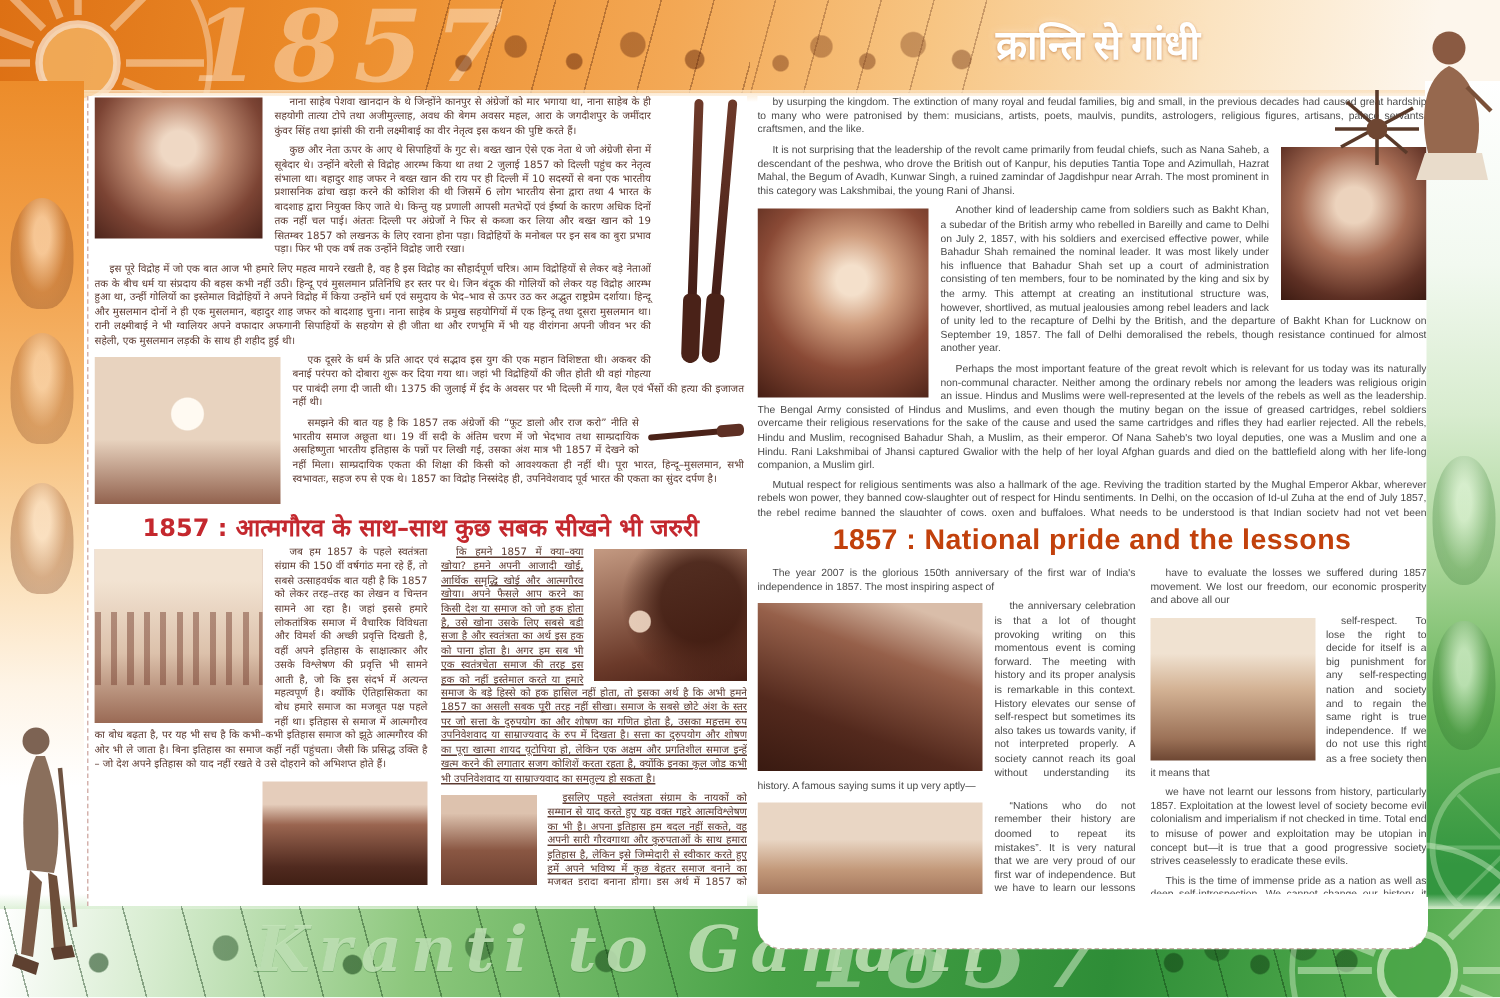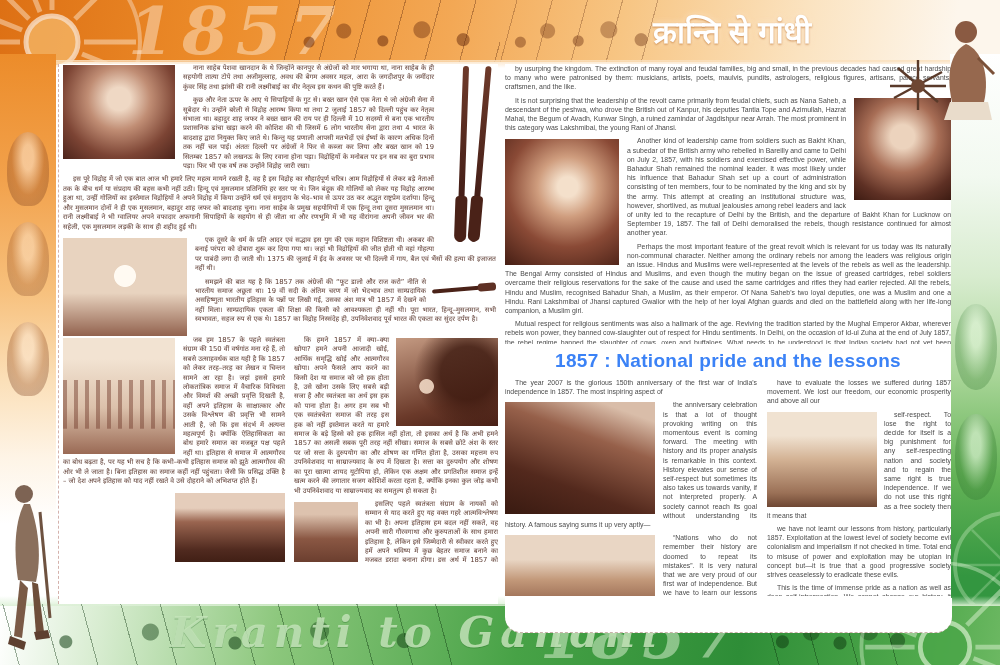--- a/index.html
+++ b/index.html
@@ -6,21 +6,21 @@
   .poster{position:relative;width:1000px;height:665px;overflow:hidden;background:#fff;font-family:"Liberation Sans",sans-serif;}
 
   
   .band-top{position:absolute;left:0;top:0;width:1000px;height:62px;
     background:linear-gradient(100deg,#dd7014 0%,#ec8c2a 22%,#f3a855 45%,#f7c583 62%,#fbe3c0 80%,#fdf6ec 95%);}
   .band-top::after{content:"";position:absolute;left:0;bottom:-6px;width:100%;height:8px;
     background:linear-gradient(rgba(250,224,190,.9),rgba(255,255,255,0));}
   .wm{font-family:"DejaVu Serif",serif;font-style:italic;font-weight:bold;letter-spacing:8px;pointer-events:none;}
   .wm-top{position:absolute;left:128px;top:-8px;font-size:66px;color:rgba(255,246,234,.42);}
   .title-dev{position:absolute;left:562px;top:10px;width:340px;text-align:center;
-    font-family:Liberation Sans, sans-serif;font-size:31px;font-weight:bold;color:#ffffff;
+    font-family:Liberation Serif, serif;font-size:27px;font-weight:bold;color:#ffffff;
     text-shadow:0 1px 2px rgba(170,80,10,.55),0 0 6px rgba(255,230,200,.8);}
   .crowd{position:absolute;top:0;height:100%;pointer-events:none;}
   .crowd-orange{background-image:
     radial-gradient(circle at 12% 68%,rgba(95,35,8,.50) 0 5px,transparent 6px),
     radial-gradient(circle at 28% 50%,rgba(95,35,8,.42) 0 7px,transparent 8px),
     radial-gradient(circle at 46% 66%,rgba(95,35,8,.50) 0 5px,transparent 6px),
     radial-gradient(circle at 64% 48%,rgba(95,35,8,.40) 0 8px,transparent 9px),
     radial-gradient(circle at 83% 64%,rgba(95,35,8,.48) 0 6px,transparent 7px),
     repeating-linear-gradient(105deg,transparent 0 16px,rgba(80,30,8,.35) 16px 17px,transparent 17px 34px);}
   .crowd-green{background-image:
@@ -71,25 +71,25 @@
 
   
   .hindi{font-family:"DejaVu Sans",sans-serif;color:#5c3a30;font-size:6.8px;line-height:9.4px;text-align:justify;}
   .english{font-family:"Liberation Sans",sans-serif;color:#4a4a4a;font-size:6.9px;line-height:9.2px;text-align:justify;}
   .intro-hi{height:272px;overflow:hidden;padding-right:2px;}
   .intro-en{height:280px;overflow:hidden;}
   .intro-hi p,.intro-en p,.lessons p{margin:0 0 4px 0;text-indent:10px;}
   .heading-hi{margin:4px 0 2px;height:22px;text-align:center;font-family:"DejaVu Sans",sans-serif;
     font-size:16px;font-weight:bold;color:#c4282e;}
   .heading-en{margin:6px 0 4px;height:24px;text-align:center;font-family:"Liberation Sans",sans-serif;
-    font-size:19px;font-weight:600;color:#3b82f6;letter-spacing:.3px;}
+    font-size:19px;font-weight:600;color:#c2410c;letter-spacing:.3px;}
   .lessons{display:flex;overflow:hidden;justify-content:flex-end;}
   .lessons-hi{height:226px;gap:9px;}
   .lessons-en{height:218px;gap:10px;}
-  .colA-hi{width:222px;} .colB-hi{flex:1;}
+  .colA-hi{width:222px;} .colB-hi{flex:1;text-decoration:underline;}
   .colA-en{width:252px;} .colB-en{flex:1;}
 
   
   .eng{background-color:#b98a74;}
   .img-bahadur{float:left;width:112px;height:94px;margin:1px 8px 4px 0;
     background:radial-gradient(circle at 50% 36%,#efd8c4 0 14%,#c08d74 38%,#7c4434 70%,#4c241b 100%);}
   .img-rifles{float:right;width:54px;height:182px;margin:2px 0 4px 8px;position:relative;background:none;}
   .rifle{position:absolute;top:0;width:6px;height:176px;background:linear-gradient(#6e3a2a,#351410);border-radius:3px;}
   .rifle::after{content:"";position:absolute;bottom:0;left:-3px;width:12px;height:46px;background:#4a2218;border-radius:4px 4px 6px 6px;}
   .r1{left:18px;transform:rotate(2deg);} .r2{left:36px;transform:rotate(5deg);}
@@ -211,20 +211,21 @@
       <p>नाना साहेब पेशवा खानदान के थे जिन्होंने कानपुर से अंग्रेजों को मार भगाया था, नाना साहेब के ही सहयोगी तात्या टोपे तथा अजीमुल्लाह, अवध की बेगम अवसर महल, आरा के जगदीशपुर के जमींदार कुंवर सिंह तथा झांसी की रानी लक्ष्मीबाई का वीर नेतृत्व इस कथन की पुष्टि करते हैं।</p>
       <p>कुछ और नेता ऊपर के आए थे सिपाहियों के गुट से। बख्त खान ऐसे एक नेता थे जो अंग्रेजी सेना में सूबेदार थे। उन्होंने बरेली से विद्रोह आरम्भ किया था तथा 2 जुलाई 1857 को दिल्ली पहुंच कर नेतृत्व संभाला था। बहादुर शाह जफर ने बख्त खान की राय पर ही दिल्ली में 10 सदस्यों से बना एक भारतीय प्रशासनिक ढांचा खड़ा करने की कोशिश की थी जिसमें 6 लोग भारतीय सेना द्वारा तथा 4 भारत के बादशाह द्वारा नियुक्त किए जाते थे। किन्तु यह प्रणाली आपसी मतभेदों एवं ईर्ष्या के कारण अधिक दिनों तक नहीं चल पाई। अंततः दिल्ली पर अंग्रेजों ने फिर से कब्जा कर लिया और बख्त खान को 19 सितम्बर 1857 को लखनऊ के लिए रवाना होना पड़ा। विद्रोहियों के मनोबल पर इन सब का बुरा प्रभाव पड़ा। फिर भी एक वर्ष तक उन्होंने विद्रोह जारी रखा।</p>
       <p>इस पूरे विद्रोह में जो एक बात आज भी हमारे लिए महत्व मायने रखती है, वह है इस विद्रोह का सौहार्दपूर्ण चरित्र। आम विद्रोहियों से लेकर बड़े नेताओं तक के बीच धर्म या संप्रदाय की बहस कभी नहीं उठी। हिन्दू एवं मुसलमान प्रतिनिधि हर स्तर पर थे। जिन बंदूक की गोलियों को लेकर यह विद्रोह आरम्भ हुआ था, उन्हीं गोलियों का इस्तेमाल विद्रोहियों ने अपने विद्रोह में किया उन्होंने धर्म एवं समुदाय के भेद–भाव से ऊपर उठ कर अद्भुत राष्ट्रप्रेम दर्शाया। हिन्दू और मुसलमान दोनों ने ही एक मुसलमान, बहादुर शाह जफर को बादशाह चुना। नाना साहेब के प्रमुख सहयोगियों में एक हिन्दू तथा दूसरा मुसलमान था। रानी लक्ष्मीबाई ने भी ग्वालियर अपने वफादार अफगानी सिपाहियों के सहयोग से ही जीता था और रणभूमि में भी यह वीरांगना अपनी जीवन भर की सहेली, एक मुसलमान लड़की के साथ ही शहीद हुई थी।</p>
       <div class="eng img-memorial"></div>
       <p>एक दूसरे के धर्म के प्रति आदर एवं सद्भाव इस युग की एक महान विशिष्टता थी। अकबर की बनाई परंपरा को दोबारा शुरू कर दिया गया था। जहां भी विद्रोहियों की जीत होती थी वहां गोहत्या पर पाबंदी लगा दी जाती थी। 1375 की जुलाई में ईद के अवसर पर भी दिल्ली में गाय, बैल एवं भैंसों की हत्या की इजाजत नहीं थी।</p>
       <div class="img-musket">
           <i class="mbar"></i>
         </div>
       <p>समझने की बात यह है कि 1857 तक अंग्रेजों की “फूट डालो और राज करो” नीति से भारतीय समाज अछूता था। 19 वीं सदी के अंतिम चरण में जो भेदभाव तथा साम्प्रदायिक असहिष्णुता भारतीय इतिहास के पन्नों पर लिखी गई, उसका अंश मात्र भी 1857 में देखने को नहीं मिला। साम्प्रदायिक एकता की शिक्षा की किसी को आवश्यकता ही नहीं थी। पूरा भारत, हिन्दू–मुसलमान, सभी स्वभावतः, सहज रुप से एक थे। 1857 का विद्रोह निस्संदेह ही, उपनिवेशवाद पूर्व भारत की एकता का सुंदर दर्पण है।</p>
     </section>
+    <h2 class="heading-hi">1857 : आत्मगौरव के साथ–साथ कुछ सबक सीखने भी जरुरी</h2>
     <section class="lessons lessons-hi hindi">
       <div class="colA-hi">
         <div class="eng img-building"></div>
         <p>जब हम 1857 के पहले स्वतंत्रता संग्राम की 150 वीं वर्षगांठ मना रहे हैं, तो सबसे उत्साहवर्धक बात यही है कि 1857 को लेकर तरह–तरह का लेखन व चिन्तन सामने आ रहा है। जहां इससे हमारे लोकतांत्रिक समाज में वैचारिक विविधता और विमर्श की अच्छी प्रवृत्ति दिखती है, वहीं अपने इतिहास के साक्षात्कार और उसके विश्लेषण की प्रवृत्ति भी सामने आती है, जो कि इस संदर्भ में अत्यन्त महत्वपूर्ण है। क्योंकि ऐतिहासिकता का बोध हमारे समाज का मजबूत पक्ष पहले नहीं था। इतिहास से समाज में आत्मगौरव का बोध बढ़ता है, पर यह भी सच है कि कभी–कभी इतिहास समाज को झूठे आत्मगौरव की ओर भी ले जाता है। बिना इतिहास का समाज कहीं नहीं पहुंचता। जैसी कि प्रसिद्ध उक्ति है – जो देश अपने इतिहास को याद नहीं रखते वे उसे दोहराने को अभिशप्त होते हैं।</p>
         <div class="eng img-hills"></div>
       </div>
       <div class="colB-hi">
         <div class="eng img-battle1"></div>
         <p>कि हमने 1857 में क्या–क्या खोया? हमने अपनी आजादी खोई, आर्थिक समृद्धि खोई और आत्मगौरव खोया। अपने फैसले आप करने का किसी देश या समाज को जो हक होता है, उसे खोना उसके लिए सबसे बड़ी सजा है और स्वतंत्रता का अर्थ इस हक को पाना होता है। अगर हम सब भी एक स्वतंत्रचेता समाज की तरह इस हक को नहीं इस्तेमाल करते या हमारे समाज के बड़े हिस्से को हक हासिल नहीं होता, तो इसका अर्थ है कि अभी हमने 1857 का असली सबक पूरी तरह नहीं सीखा। समाज के सबसे छोटे अंश के स्तर पर जो सत्ता के दुरुपयोग का और शोषण का गणित होता है, उसका महत्तम रुप उपनिवेशवाद या साम्राज्यवाद के रुप में दिखता है। सत्ता का दुरुपयोग और शोषण का पूरा खात्मा शायद यूटोपिया हो, लेकिन एक अक्षम और प्रगतिशील समाज इन्हें खत्म करने की लगातार सजग कोशिशें करता रहता है, क्योंकि इनका कुल जोड़ कभी भी उपनिवेशवाद या साम्राज्यवाद का समतुल्य हो सकता है।</p>
         <div class="eng img-village"></div>

